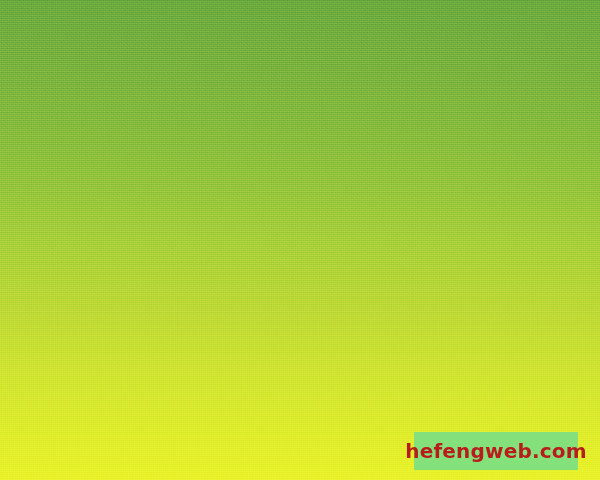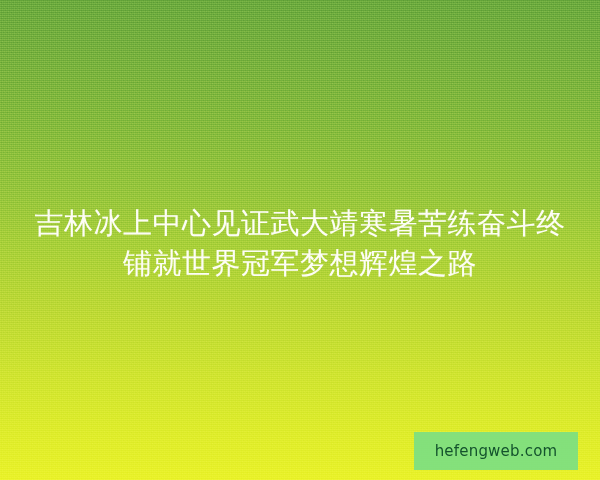--- a/index.html
+++ b/index.html
@@ -95,36 +95,34 @@
     top: 432px;
     width: 164px;
     height: 38px;
     background: rgba(118, 222, 134, 0.88);
     display: flex;
     align-items: center;
     justify-content: center;
   }
 
   .watermark-text {
-    color: #14532d;
-    font-size: 15px;
+    color: #b91c1c;
+    font-size: 20px;
     letter-spacing: 0.2px;
-    font-weight: 400;
+    font-weight: 700;
     font-family: "DejaVu Sans", "Liberation Sans", sans-serif;
   }
 </style>
 </head>
 <body>
 
 <div class="canvas">
 
   <div class="bg-gradient"></div>
   <div class="bg-noise"></div>
   <div class="bg-noise2"></div>
 
-  <div class="headline">吉林冰上中心见证武大靖寒暑苦练奋斗终
-铺就世界冠军梦想辉煌之路</div>
 
   <div class="watermark">
     <span class="watermark-text">hefengweb.com</span>
   </div>
 
 </div>
 
 </body></html>

